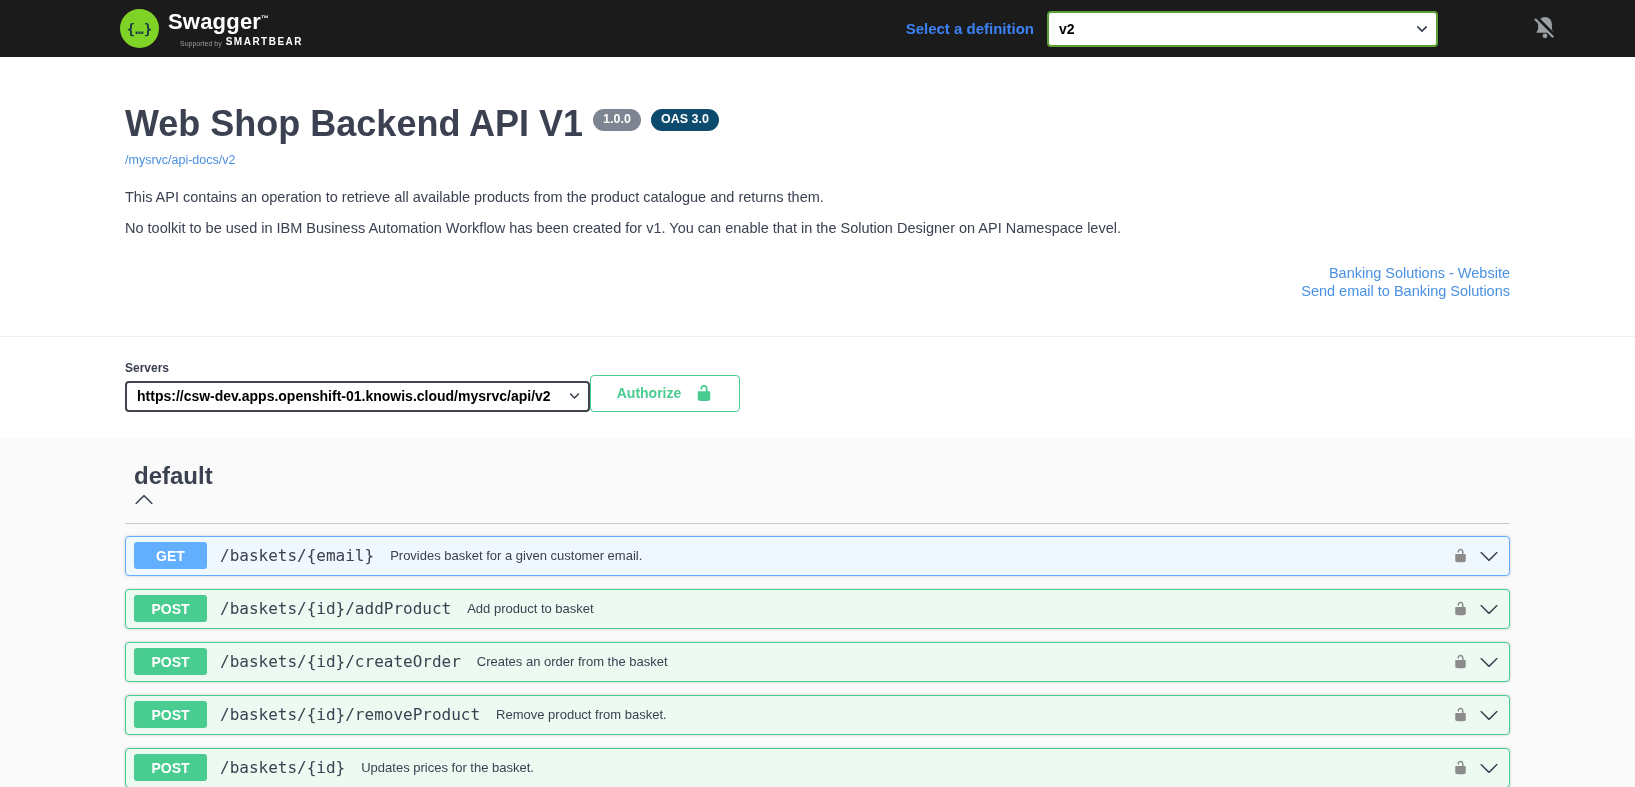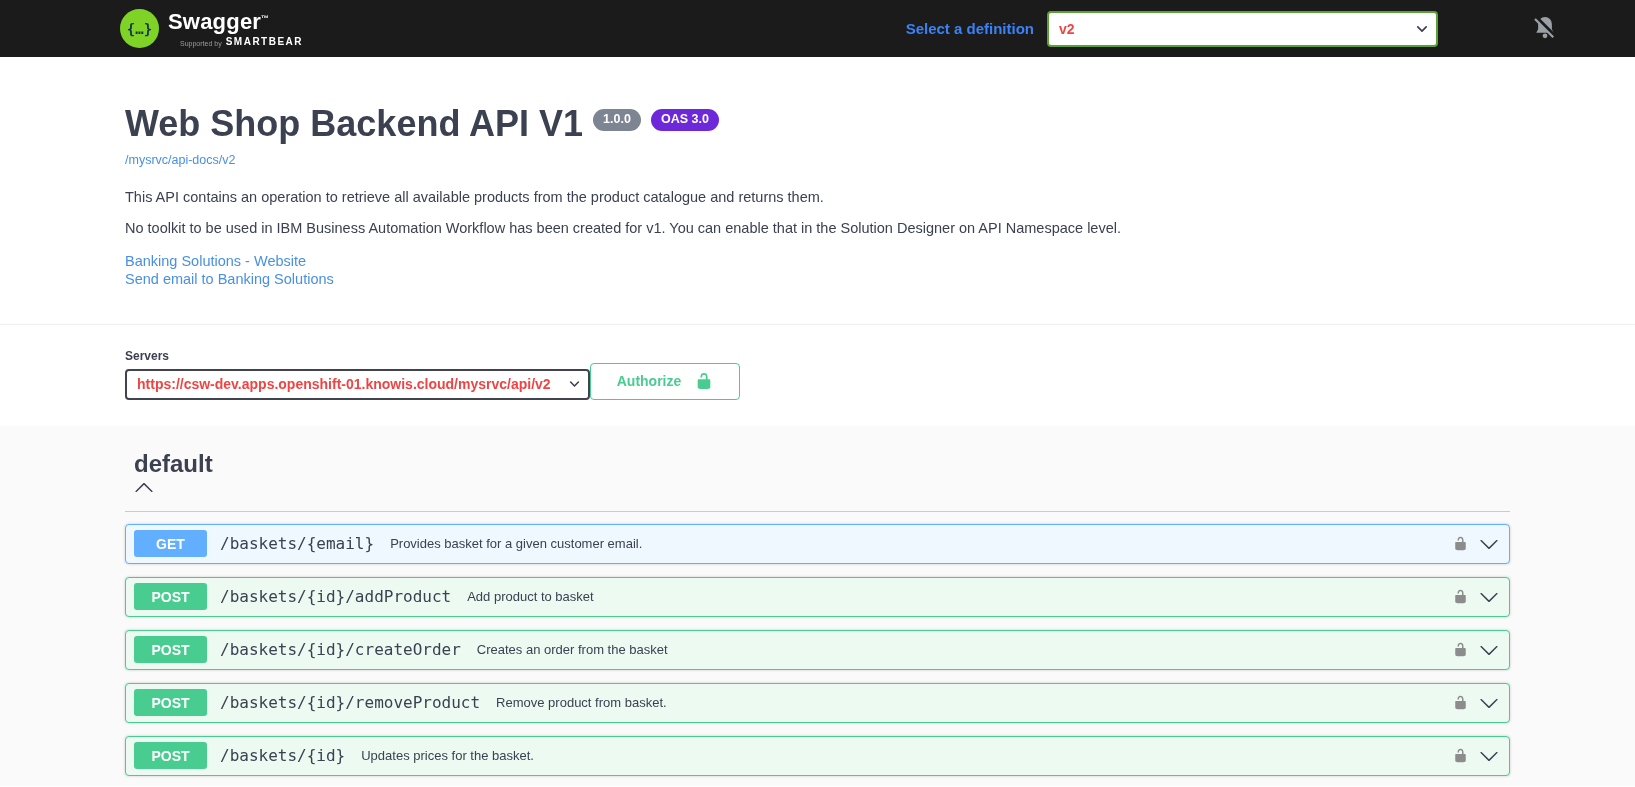--- a/index.html
+++ b/index.html
@@ -30,49 +30,49 @@
   .supported { margin-top:4px; display:flex; align-items:flex-end; gap:4px; padding-left:12px; }
   .supported-by { color:#9b9b9b; font-size:7px; }
   .smartbear { color:#ffffff; font-size:10px; font-weight:bold; letter-spacing:1.5px; }
 
   .topbar-right { margin-left:auto; display:flex; align-items:center; }
   .def-label { color:#3b82f6; font-weight:bold; font-size:15px; margin-right:13px; white-space:nowrap; }
   .select-wrap { position:relative; }
   .select-wrap svg { position:absolute; right:9px; top:50%; transform:translateY(-50%); pointer-events:none; }
   select {
     appearance:none; -webkit-appearance:none; -moz-appearance:none;
-    background:#ffffff; color:#ef4444; font-weight:bold;
+    background:#ffffff; color:#000000; font-weight:bold;
     font-family:"Liberation Sans", sans-serif;
     border-radius:4px; outline:none; cursor:pointer;
   }
   .def-select {
     width:391px; height:36px; border:2px solid #5ba135;
     font-size:14px; padding:0 32px 0 10px;
   }
   .bell-icon { margin-left:92px; cursor:default; }
 
   
   .info-section { background:#ffffff; padding:47px 0 36px; }
   .api-title {
     margin:0; font-size:36px; font-weight:bold; color:#3b4151;
     display:flex; align-items:flex-start; gap:10px; line-height:1.1;
   }
   .pill {
     font-size:12.5px; font-weight:bold; color:#ffffff;
     border-radius:57px; padding:4px 10px 4px; margin-top:5px; white-space:nowrap;
   }
   .pill-version { background:#7d8492; }
-  .pill-oas { background:#6d28d9; }
+  .pill-oas { background:#0c4a6e; }
   .spec-link {
     display:inline-block; margin-top:9px; color:#4990e2; font-size:12.5px;
     text-decoration:none; cursor:pointer;
   }
   .desc { margin-top:21px; }
   .desc p { margin:0 0 15px; font-size:14.5px; color:#3b4151; }
-  .info-links { margin-top:16px; }
+  .info-links { margin-top:28px;text-align:right; }
   .info-links a {
     display:block; color:#4990e2; font-size:14.5px; line-height:18px;
     text-decoration:none; cursor:pointer;
   }
 
   
   .scheme-container {
     background:#ffffff; padding:24px 0 26px;
     border-top:1px solid rgba(0,0,0,.06);
     box-shadow:0 1px 2px 0 rgba(0,0,0,.15);

